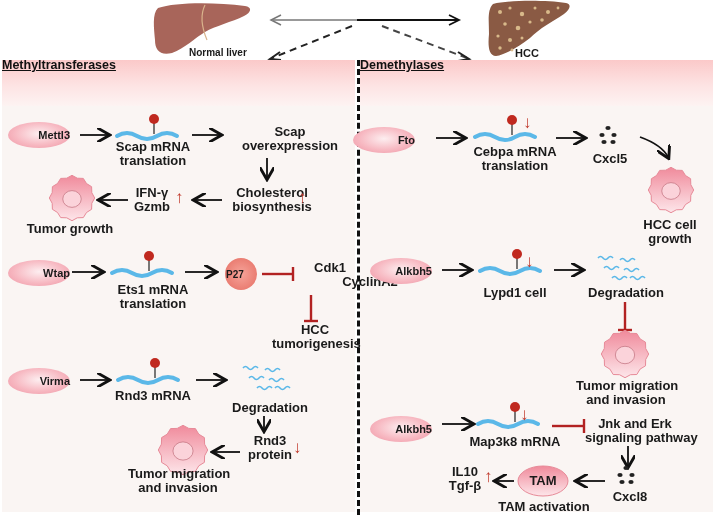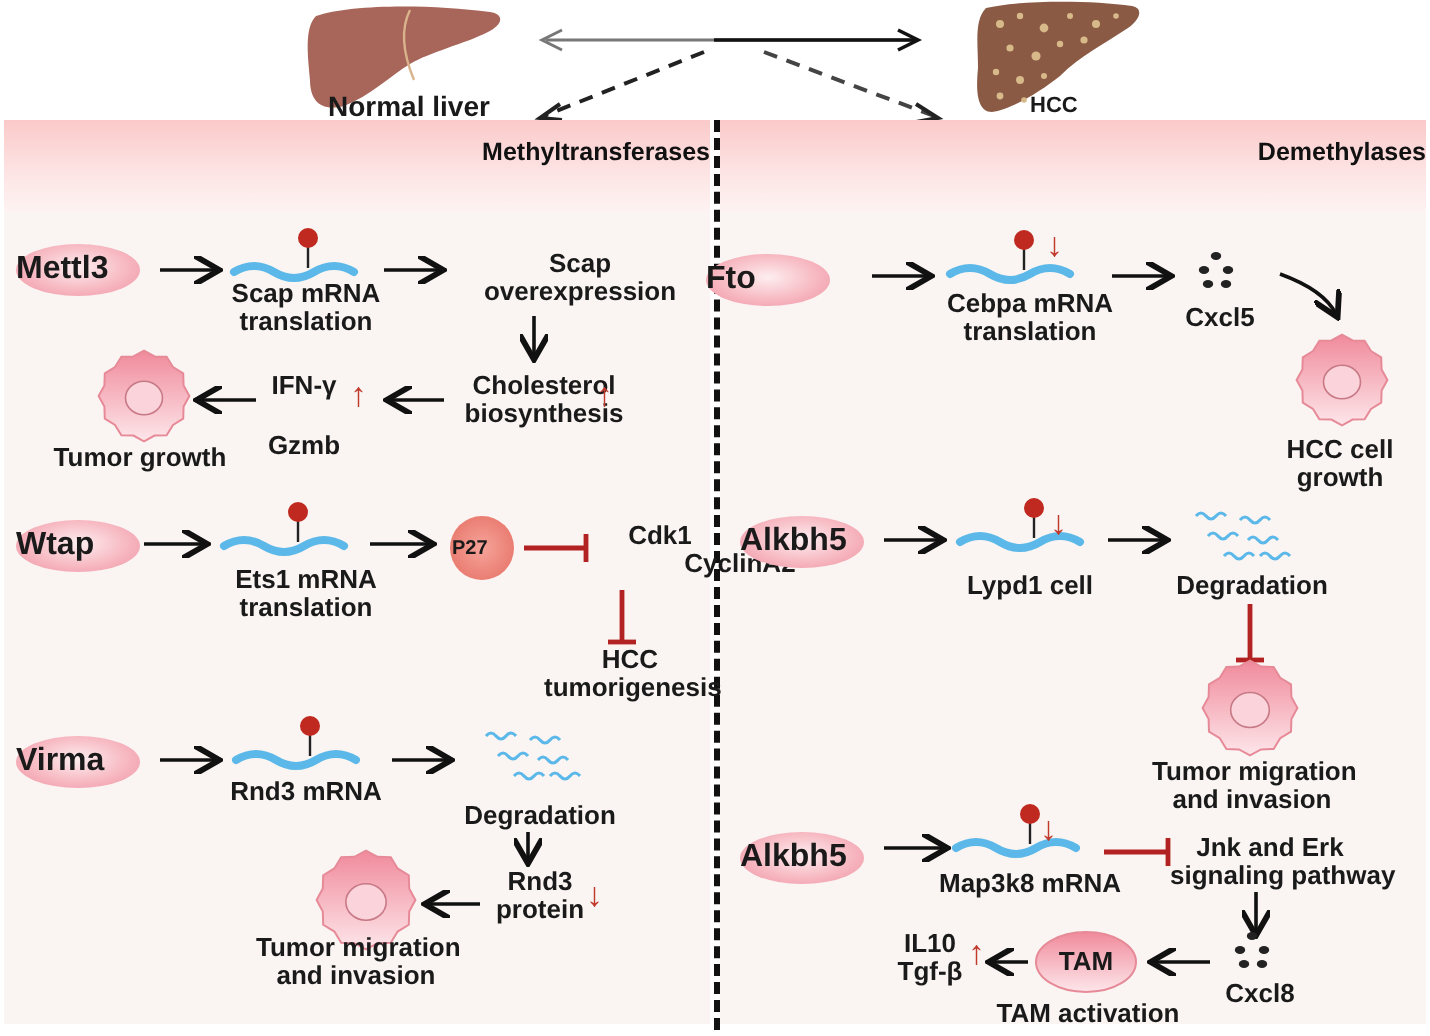--- a/index.html
+++ b/index.html
@@ -1,24 +1,24 @@
 <!DOCTYPE html>
 <html><head>
 <meta charset="utf-8">
 <style>
   html, body { margin:0; padding:0; background:#ffffff; }
   body { width:715px; height:518px; position:relative; overflow:hidden;
          font-family:"Liberation Sans", sans-serif; font-weight:bold; color:#111; }
   .txt { position:absolute; font-size:13px; line-height:14px; text-align:center; white-space:nowrap; color:#1a1a1a; }
   .hdr-band { position:absolute; top:60px; height:46px; background:linear-gradient(to bottom,#fbc9c9 0%,#fde3e3 55%,#fdf3f2 100%); }
-  .hdr-title { position:absolute; top:69px; font-size:12.5px; text-align:right; }
+  .hdr-title { position:absolute; top:58px; font-size:12.5px; text-align:left;text-decoration:underline; }
   .panel { position:absolute; top:106px; height:406px; background:#faf5f3; }
   .pill { position:absolute; width:62px; height:26px; border-radius:50%;
           background:radial-gradient(ellipse at 50% 45%, #fdeef0 0%, #f7b9c2 55%, #ee93a2 100%);
-          font-size:16px; line-height:26px; text-align:left; color:#1a1a1a; }
+          font-size:11px; line-height:26px; text-align:right; color:#1a1a1a; }
   .divider { position:absolute; left:357px; top:60px; height:455px; border-left:3px dashed #111; }
   svg.overlay { position:absolute; left:0; top:0; }
   .up-arrow, .down-arrow { position:absolute; font-size:17px; color:#c0392b; font-weight:normal; line-height:17px; }
 </style>
 </head>
 <body>
 
 <div class="hdr-band" style="left:2px;width:353px;"></div>
 <div class="hdr-band" style="left:360px;width:353px;"></div>
 <div class="hdr-title" style="left:2px;width:353px;">Methyltransferases</div>
@@ -56,21 +56,21 @@
   <line x1="273" y1="20" x2="457" y2="20" stroke="#777" stroke-width="1.5"></line>
   <path d="M281 15 L271 20 L281 25" stroke="#777" stroke-width="1.5" fill="none"></path>
   <line x1="357" y1="20" x2="458" y2="20" stroke="#111" stroke-width="1.8"></line>
   <path d="M449 15 L459 20 L449 25" stroke="#111" stroke-width="1.8" fill="none"></path>
 
   <line x1="352" y1="26" x2="272" y2="58" stroke="#222" stroke-width="2" stroke-dasharray="7,5"></line>
   <path d="M280 52 L270 59 L281 60" stroke="#222" stroke-width="2" fill="none"></path>
   <line x1="382" y1="26" x2="467" y2="58" stroke="#444" stroke-width="2" stroke-dasharray="7,5"></line>
   <path d="M458 52 L469 59 L458 61" stroke="#222" stroke-width="2" fill="none"></path>
 </svg>
-<div class="txt" style="left:164px;top:46px;font-size:14px;">Normal liver</div>
+<div class="txt" style="left:189px;top:46px;font-size:10px;">Normal liver</div>
 <div class="txt" style="left:515px;top:46px;font-size:11px;">HCC</div>
 
 <svg class="overlay" width="715" height="518" id="paths">
   <defs>
     <marker id="ah" markerWidth="8" markerHeight="8" refX="6" refY="4" orient="auto">
         <path d="M0 0 L7 4 L0 8" fill="none" stroke="#111" stroke-width="1.6"></path>
       </marker>
     <linearGradient id="cellg" x1="0" y1="0" x2="0" y2="1">
         <stop offset="0" stop-color="#f08a9b"></stop>
         <stop offset="1" stop-color="#fde6ea"></stop>
@@ -162,21 +162,21 @@
 
 <div class="pill" style="left:8px;top:122px;">Mettl3</div>
 <div class="txt" style="left:113px;top:140px;width:80px;">Scap mRNA</div>
 <div class="txt" style="left:113px;top:154px;width:80px;">translation</div>
 <div class="txt" style="left:240px;top:125px;width:100px;">Scap</div>
 <div class="txt" style="left:240px;top:139px;width:100px;">overexpression</div>
 <div class="txt" style="left:222px;top:186px;width:100px;">Cholesterol</div>
 <div class="txt" style="left:222px;top:200px;width:100px;">biosynthesis</div>
 <span class="up-arrow" style="left:298px;top:189px;">↑</span>
 <div class="txt" style="left:132px;top:186px;width:40px;">IFN-γ</div>
-<div class="txt" style="left:132px;top:200px;width:40px;margin-top:16px;">Gzmb</div>
+<div class="txt" style="left:132px;top:200px;width:40px;">Gzmb</div>
 <span class="up-arrow" style="left:175px;top:189px;">↑</span>
 <div class="txt" style="left:20px;top:222px;width:100px;">Tumor growth</div>
 
 <div class="pill" style="left:8px;top:260px;">Wtap</div>
 <div class="txt" style="left:113px;top:283px;width:80px;">Ets1 mRNA</div>
 <div class="txt" style="left:113px;top:297px;width:80px;">translation</div>
 <div class="txt" style="left:226px;top:268px;width:16px;font-size:10px;z-index:2;">P27</div>
 <div class="txt" style="left:300px;top:261px;width:60px;">Cdk1</div>
 <div class="txt" style="left:297px;top:275px;width:60px;margin-left:43px;">CyclinA2</div>
 <div class="txt" style="left:280px;top:323px;width:70px;">HCC</div>

